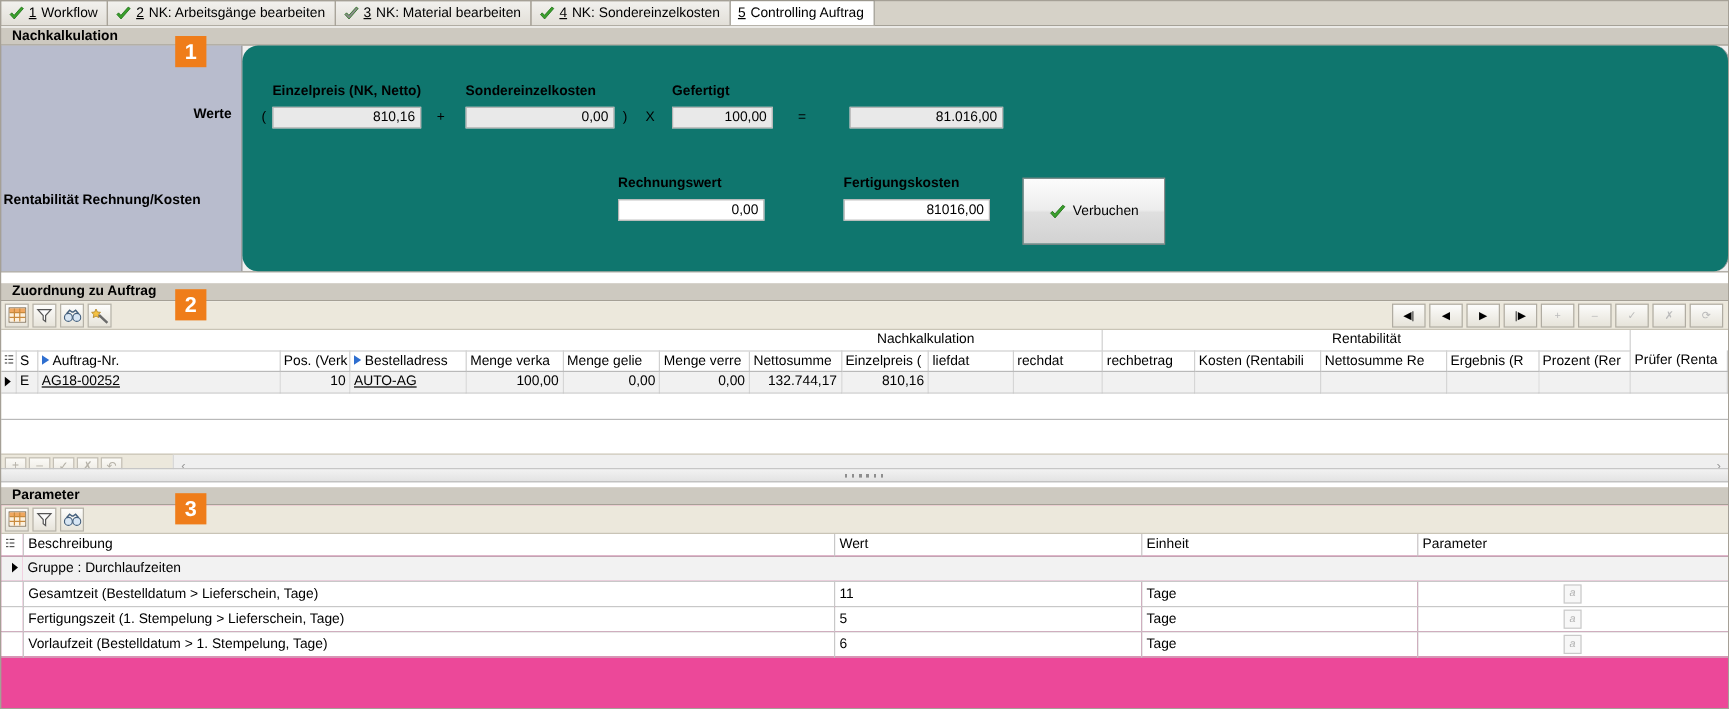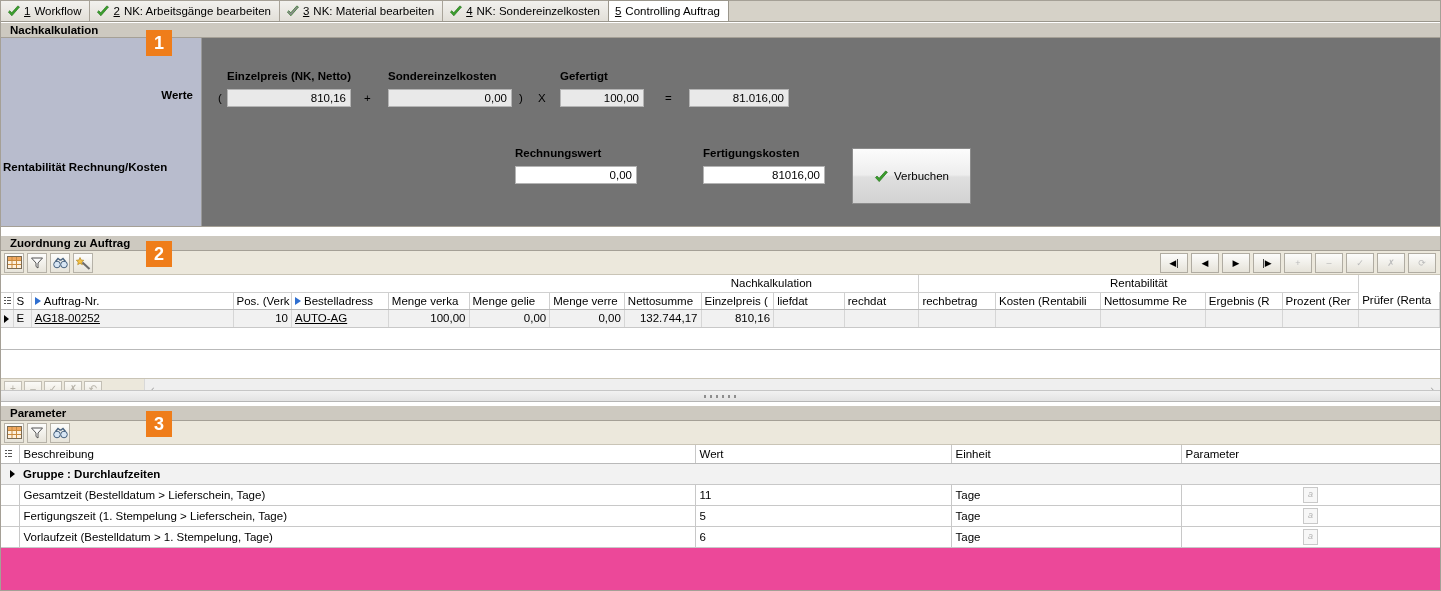--- a/index.html
+++ b/index.html
@@ -126,23 +126,24 @@
   .lbl-rent {
     position: absolute;
     left: 2px;
     top: 123px;
     font-weight: bold;
     font-size: 11.5px;
   }
   .nach-right {
     flex: 1 1 auto;
     position: relative;
-    background: #737373;
+    background: #0f766e;
     border-right: 1px solid #9a9a9a;
     box-sizing: border-box;
+    border-radius: 13px;
   }
   .fld-label {
     position: absolute;
     font-weight: bold;
     font-size: 11.5px;
     white-space: nowrap;
   }
   .ro-input {
     position: absolute;
     height: 18px;
@@ -401,21 +402,20 @@
     border-bottom: 1px solid #c8c8c8;
     padding: 1px 4px;
     height: 21px;
     box-sizing: border-box;
     white-space: nowrap;
     overflow: hidden;
   }
   tr.grprow td {
     background: #f2f2f2;
     border-right: none;
-    font-weight: bold;
   }
   td.indent { padding-left: 16px; }
   td.rowh {
     width: 18px;
     background: #ffffff;
     border-right: 1px solid #c8c8c8;
     padding: 0;
   }
   td.zusatz {
     background: #f1f1f1;
@@ -504,21 +504,21 @@
         <div class="fld-label" style="left:358px; top:32px;">Gefertigt</div>
 
         <div class="op" style="left:16px; top:54px;">(</div>
         <div class="ro-input" style="left:25px; top:51px; width:124px;">810,16</div>
         <div class="op" style="left:162px; top:54px;">+</div>
         <div class="ro-input" style="left:186px; top:51px; width:124px;">0,00</div>
         <div class="op" style="left:317px; top:54px;">)</div>
         <div class="op" style="left:336px; top:54px;">X</div>
         <div class="ro-input" style="left:358px; top:51px; width:84px;">100,00</div>
         <div class="op" style="left:463px; top:54px;">=</div>
-        <div class="ro-input" style="left:487px; top:51px; width:100px;">81.016,00</div>
+        <div class="ro-input" style="left:506px; top:51px; width:128px;">81.016,00</div>
 
         <div class="fld-label" style="left:313px; top:109px;">Rechnungswert</div>
         <div class="fld-label" style="left:501px; top:109px;">Fertigungskosten</div>
         <div class="wt-input" style="left:313px; top:128px; width:122px;">0,00</div>
         <div class="wt-input" style="left:501px; top:128px; width:122px;">81016,00</div>
 
         <div class="btn-verbuchen">
           <span class="check">
             <svg width="15" height="15" viewBox="0 0 15 15">
                 <path d="M1.5 7.6 L5.2 11.6 L13.4 2.2 L11.6 1 L5.1 8.3 L3 6.1 Z" fill="#3aa02c" stroke="#1f6e17" stroke-width="0.7"></path>

